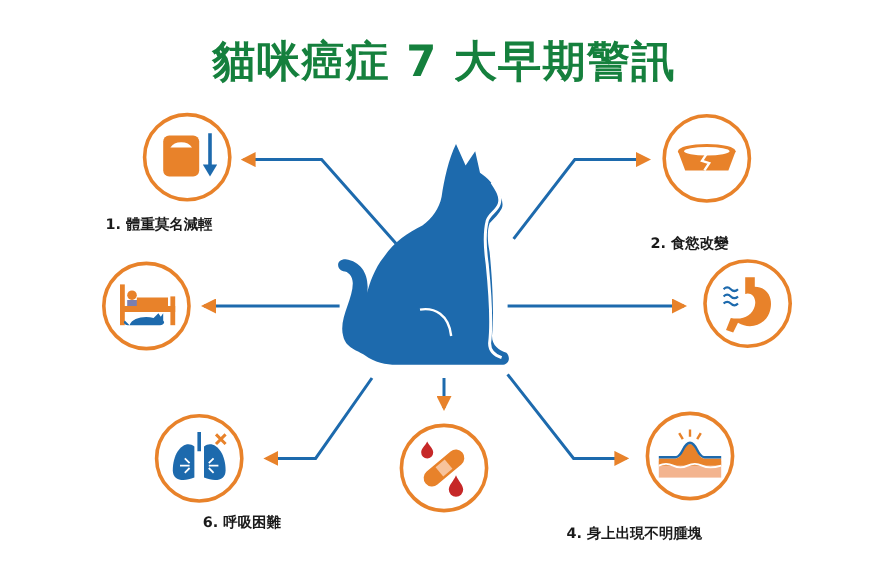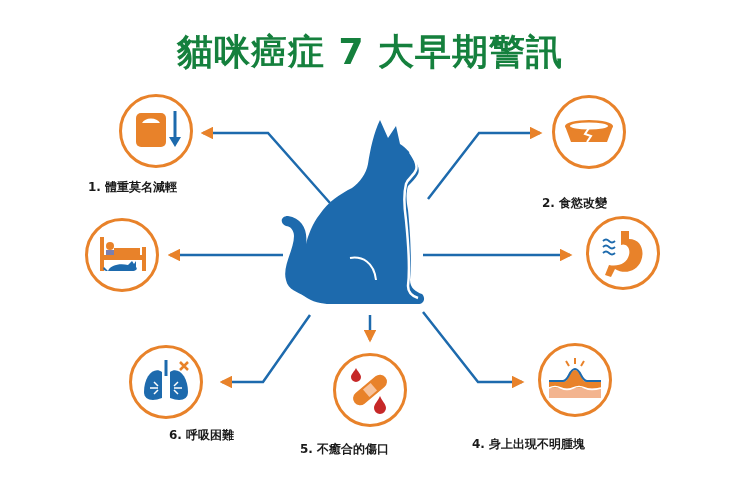--- a/index.html
+++ b/index.html
@@ -100,21 +100,20 @@
   <div class="node" style="left:333px;top:353px;">
     <svg viewBox="0 0 68 68">
       <g transform="rotate(-40 34 34)">
         <rect x="14" y="27" width="40" height="14" rx="7" fill="#e8822a"></rect>
         <rect x="29" y="29" width="10" height="10" fill="#f7c39c"></rect>
       </g>
       <path d="M20,12 C22,16 25,18 25,21 A5,5 0 0 1 15,21 C15,18 18,16 20,12 Z" fill="#c62828"></path>
       <path d="M44,40 C46,45 50,48 50,52 A6,6 0 0 1 38,52 C38,48 42,45 44,40 Z" fill="#c62828"></path>
     </svg>
   </div>
-  <div class="label" style="left:300px;top:438px;">5. 不癒合的傷口</div>
 
   <div class="node" style="left:129px;top:345px;">
     <svg viewBox="0 0 68 68">
       <line x1="34" y1="12" x2="34" y2="28" stroke="#1d6aad" stroke-width="3"></line>
       <path d="M30,24 C22,18 12,28 12,44 C12,52 20,54 30,50 Z" fill="#1d6aad"></path>
       <path d="M38,24 C46,18 56,28 56,44 C56,52 48,54 38,50 Z" fill="#1d6aad"></path>
       <path d="M22,34 L26,38 M18,40 L26,40 M22,46 L26,42" stroke="#fff" stroke-width="1.5"></path>
       <path d="M46,34 L42,38 M50,40 L42,40 M46,46 L42,42" stroke="#fff" stroke-width="1.5"></path>
       <path d="M48,14 L56,22 M56,14 L48,22" stroke="#e8822a" stroke-width="2.5"></path>
     </svg>

